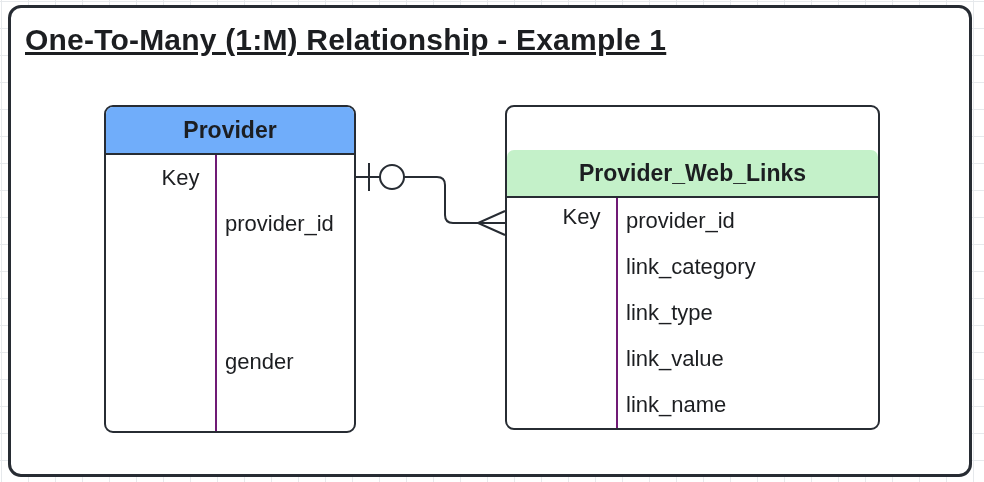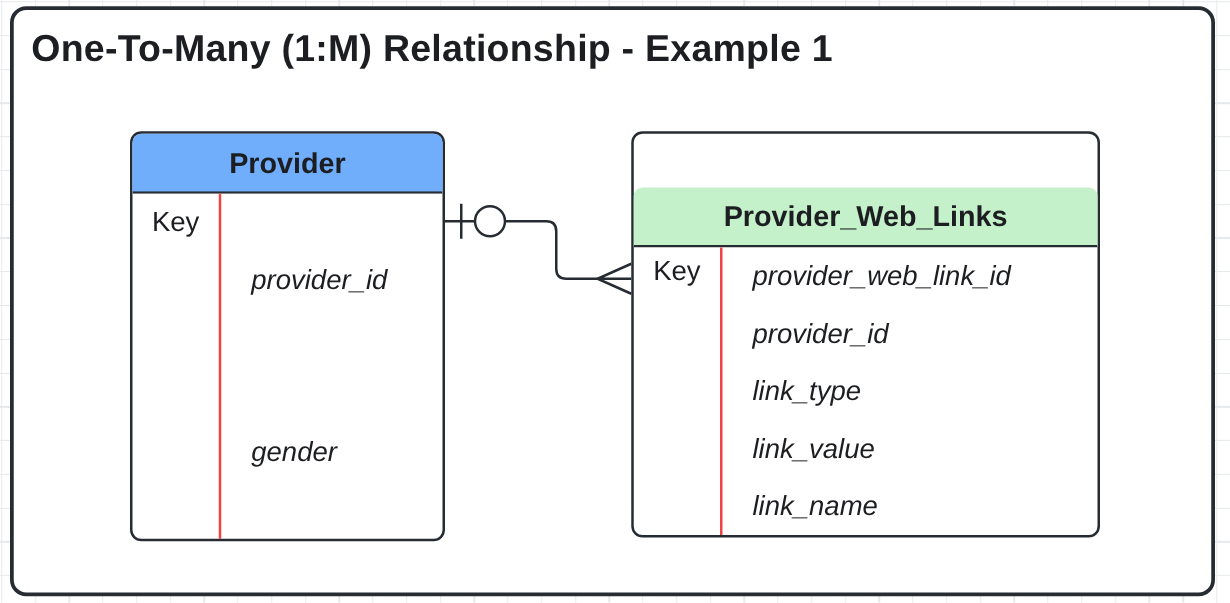--- a/index.html
+++ b/index.html
@@ -13,44 +13,44 @@
       repeating-linear-gradient(to bottom, #e6e9ec 0, #e6e9ec 1px, transparent 1px, transparent 27px);
     background-position:1px 1px;
   }
   .frame{
     position:absolute;left:8px;top:5px;width:964px;height:472px;
     box-sizing:border-box;border:3px solid #272c33;border-radius:13px;
     background:#ffffff;
   }
   .title{
     position:absolute;left:25px;top:23px;
-    font-size:30px;font-weight:bold;letter-spacing:0.2px;white-space:nowrap;
+    font-size:30px;font-weight:bold;letter-spacing:0.2px;white-space:nowrap;text-decoration:underline;
   }
   .entity{
     position:absolute;box-sizing:border-box;
     border:2px solid #272c33;border-radius:9px;
     background:#ffffff;display:flex;flex-direction:column;
   }
   .entity-header{
     height:48px;flex:0 0 48px;box-sizing:border-box;
     border-bottom:2px solid #272c33;border-radius:7px 7px 0 0;
     display:flex;align-items:center;justify-content:center;
     font-size:23px;font-weight:bold;
   }
   .entity-body{flex:1;display:flex;min-height:0;}
   .key-col{
-    flex:0 0 71px;box-sizing:border-box;border-right:2px solid #ef4444;
+    flex:0 0 71px;box-sizing:border-box;border-right:2px solid #701a75;margin-left:40px;
   }
   .fields-col{flex:1;display:flex;flex-direction:column;}
   .cell{
     box-sizing:border-box;display:flex;align-items:center;
     font-size:22px;white-space:nowrap;
   }
   .key-cell{height:16.6667%;justify-content:center;}
-  .field{flex:1;padding-left:24px;font-style:italic;}
+  .field{flex:1;padding-left:8px;}
   .connector-svg{position:absolute;left:0;top:0;pointer-events:none;}
 </style>
 </head>
 <body>
 
 <div class="frame"></div>
 
 <div class="title">One-To-Many (1:M) Relationship - Example 1</div>
 
 <div class="entity" style="left:104px;top:105px;width:252px;height:328px;">
@@ -66,22 +66,22 @@
   </div>
 </div>
 
 <div class="entity" style="left:505px;top:105px;width:375px;height:325px;">
   <div class="entity-header" style="background-color: rgb(196, 241, 201); margin-top: 43px;">Provider_Web_Links</div>
   <div class="entity-body">
     <div class="key-col">
       <div class="cell key-cell">Key</div>
     </div>
     <div class="fields-col">
-      <div class="cell field">provider_web_link_id</div>
       <div class="cell field">provider_id</div>
+      <div class="cell field">link_category</div>
       <div class="cell field">link_type</div>
       <div class="cell field">link_value</div>
       <div class="cell field">link_name</div>
     </div>
   </div>
 </div>
 
 <svg class="connector-svg" width="984" height="482" viewBox="0 0 984 482">
   <g stroke="#272c33" stroke-width="2" fill="none">
     <path d="M356,177 H437 Q445,177 445,185 V215 Q445,223 453,223 H478"></path>

